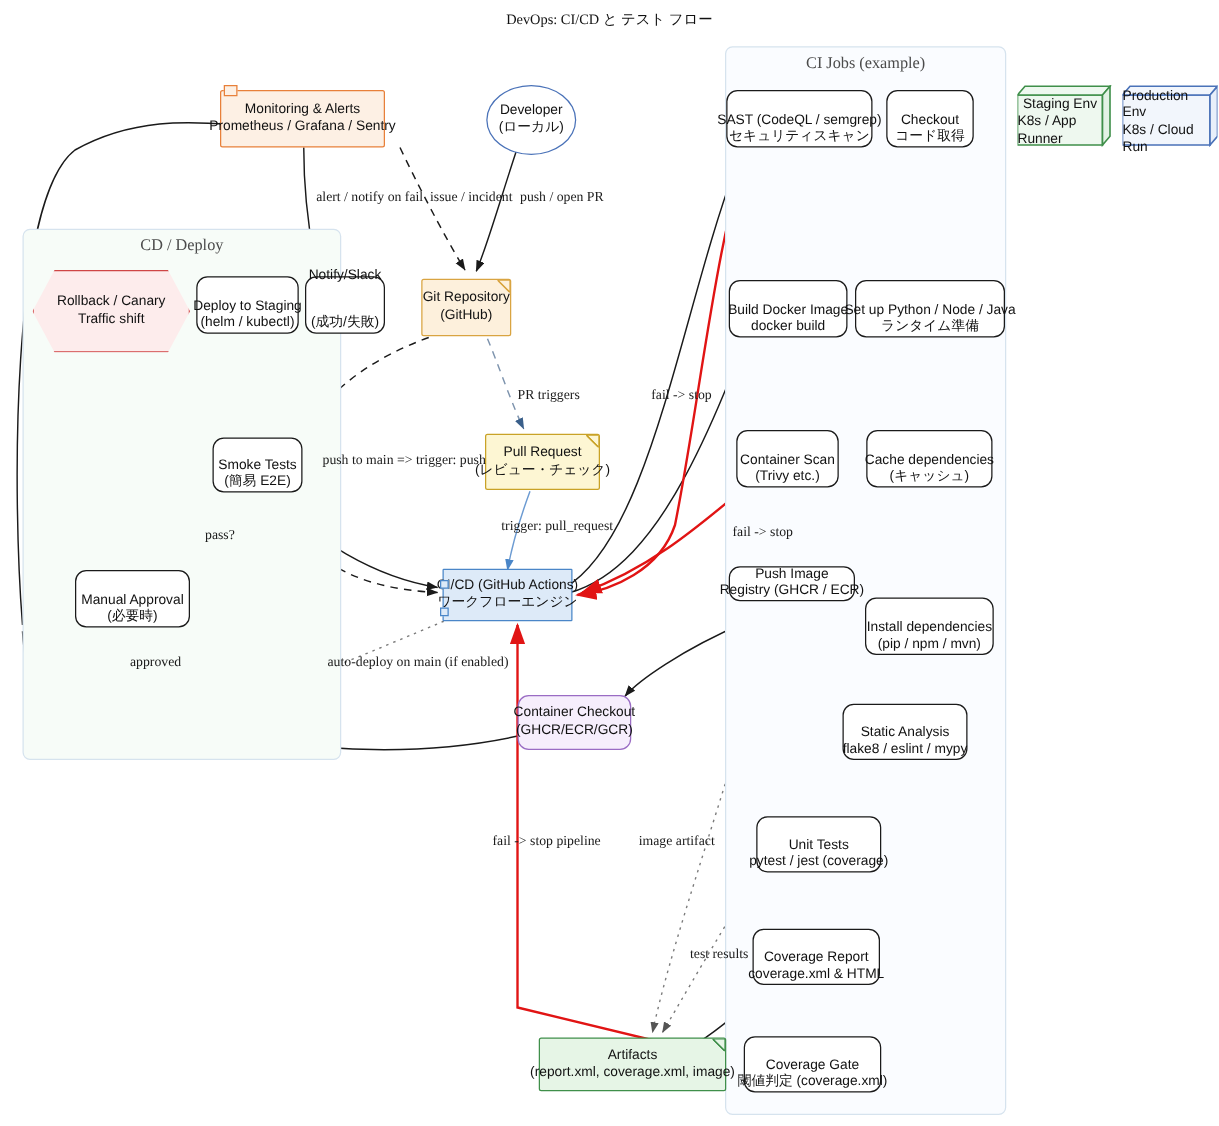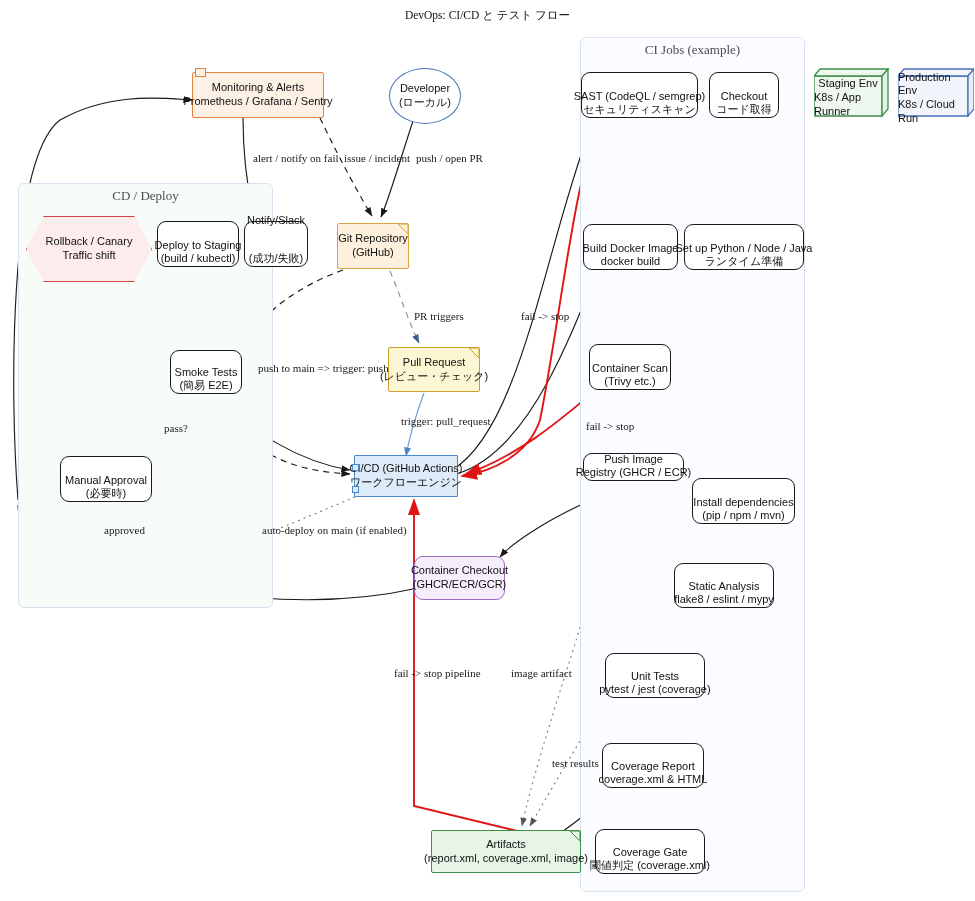--- a/index.html
+++ b/index.html
@@ -250,21 +250,21 @@
     <g fill="none" stroke="#e11414" stroke-width="1.9">
 
       <path d="M 600 118 C 574 180 560 320 540 420 C 528 456 490 472 462 476" marker-end="url(#ah-red)"></path>
 
       <path d="M 596 390 C 560 420 520 455 466 474" marker-end="url(#ah-red)"></path>
 
       <path d="M 596 850 L 414 806 L 414 500" marker-end="url(#ah-red)"></path>
     </g>
   </svg>
 
-  <div class="node" style="left:192px; top:72px; width:132px; height:46px; background:#fdf0e4; border:1.4px solid #e8803a; border-radius:2px;">
+  <div class="node" style="left:176px; top:72px; width:132px; height:46px; background:#fdf0e4; border:1.4px solid #e8803a; border-radius:2px;">
     <span class="l1">Monitoring &amp; Alerts</span>
     <span class="l2">Prometheus / Grafana / Sentry</span>
     <div style="position:absolute;left:2px;top:-5px;width:9px;height:7px;background:#fdf0e4;border:1.2px solid #e8803a;"></div>
   </div>
 
   <div class="node n-ellipse" style="left:389px; top:68px; width:72px; height:56px;">
     <span class="l1">Developer</span>
     <span class="l2">(ローカル)</span>
   </div>
 
@@ -302,21 +302,21 @@
     </div>
   </div>
 
   <div class="node n-hex" style="left:26px; top:216px; width:126px; height:66px;">
     <span class="l1">Rollback / Canary</span>
     <span class="l2">Traffic shift</span>
   </div>
 
   <div class="node n-process" style="left:157px; top:221px; width:82px; height:46px;">
     <span class="l1">Deploy to Staging</span>
-    <span class="l2">(build / kubectl)</span>
+    <span class="l2">(helm / kubectl)</span>
   </div>
 
   <div class="node n-process" style="left:244px; top:221px; width:64px; height:46px;gap:25px;">
     <span class="l1">Notify/Slack</span>
     <span class="l2">(成功/失敗)</span>
   </div>
 
   <div class="node n-note" style="left:337px; top:223px; width:72px; height:46px; background:#fdf0dc; border:1.4px solid #d9a441;">
     <span class="l1">Git Repository</span>
     <span class="l2">(GitHub)</span>
@@ -348,20 +348,24 @@
       <polygon points="0,0 10,0 10,10" fill="#fdf6d3" stroke="#c9a227" stroke-width="1"></polygon>
       <path d="M0,0 L10,10" stroke="#c9a227" stroke-width="1" fill="none"></path>
     </svg>
   </div>
 
   <div class="node n-process" style="left:589px; top:344px; width:82px; height:46px;">
     <span class="l1">Container Scan</span>
     <span class="l2">(Trivy etc.)</span>
   </div>
 
+  <div class="node n-process" style="left:693px; top:344px; width:101px; height:46px;">
+    <span class="l1">Cache dependencies</span>
+    <span class="l2">(キャッシュ)</span>
+  </div>
 
   <div class="node n-process" style="left:60px; top:456px; width:92px; height:46px;">
     <span class="l1">Manual Approval</span>
     <span class="l2">(必要時)</span>
   </div>
 
   <div class="node n-engine" style="left:354px; top:455px; width:104px; height:42px;">
     <span class="l1">CI/CD (GitHub Actions)</span>
     <span class="l2">ワークフローエンジン</span>
     <div class="port" style="left:-3px; top:8px;"></div>

